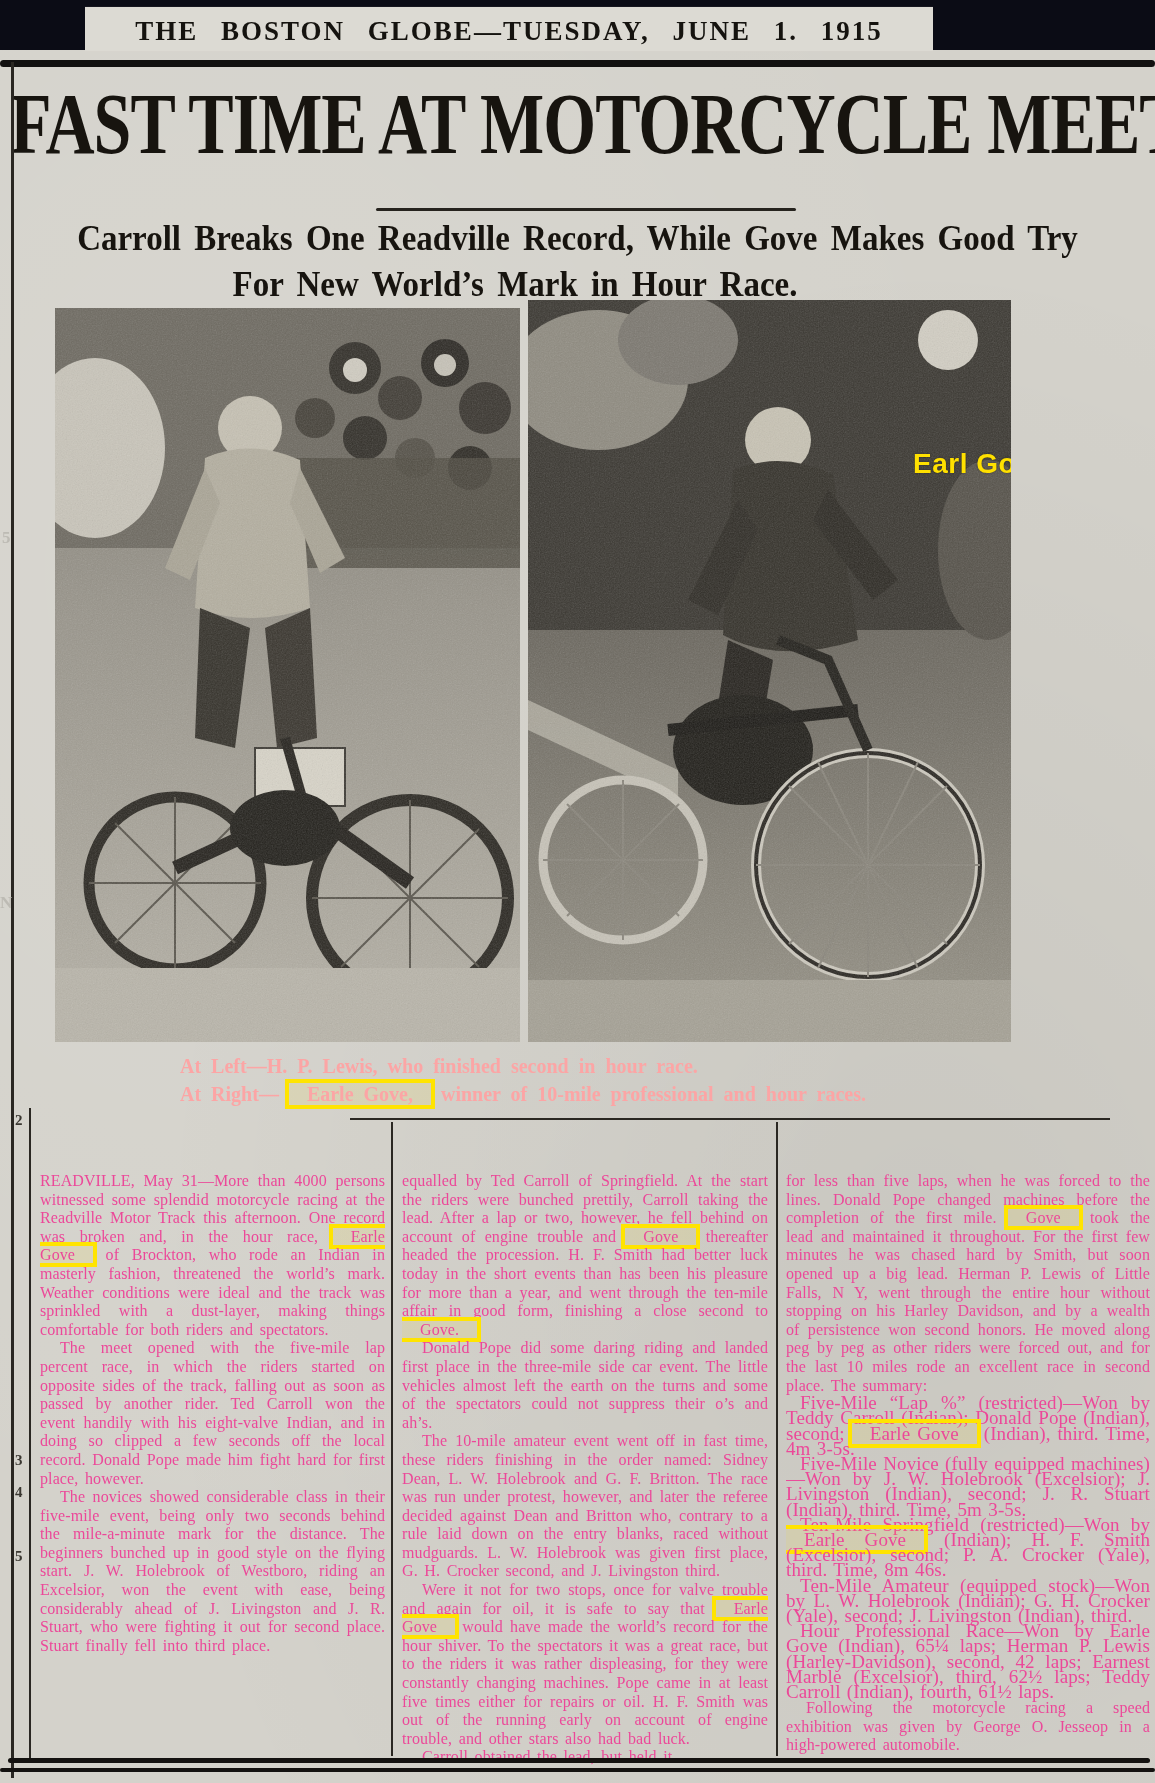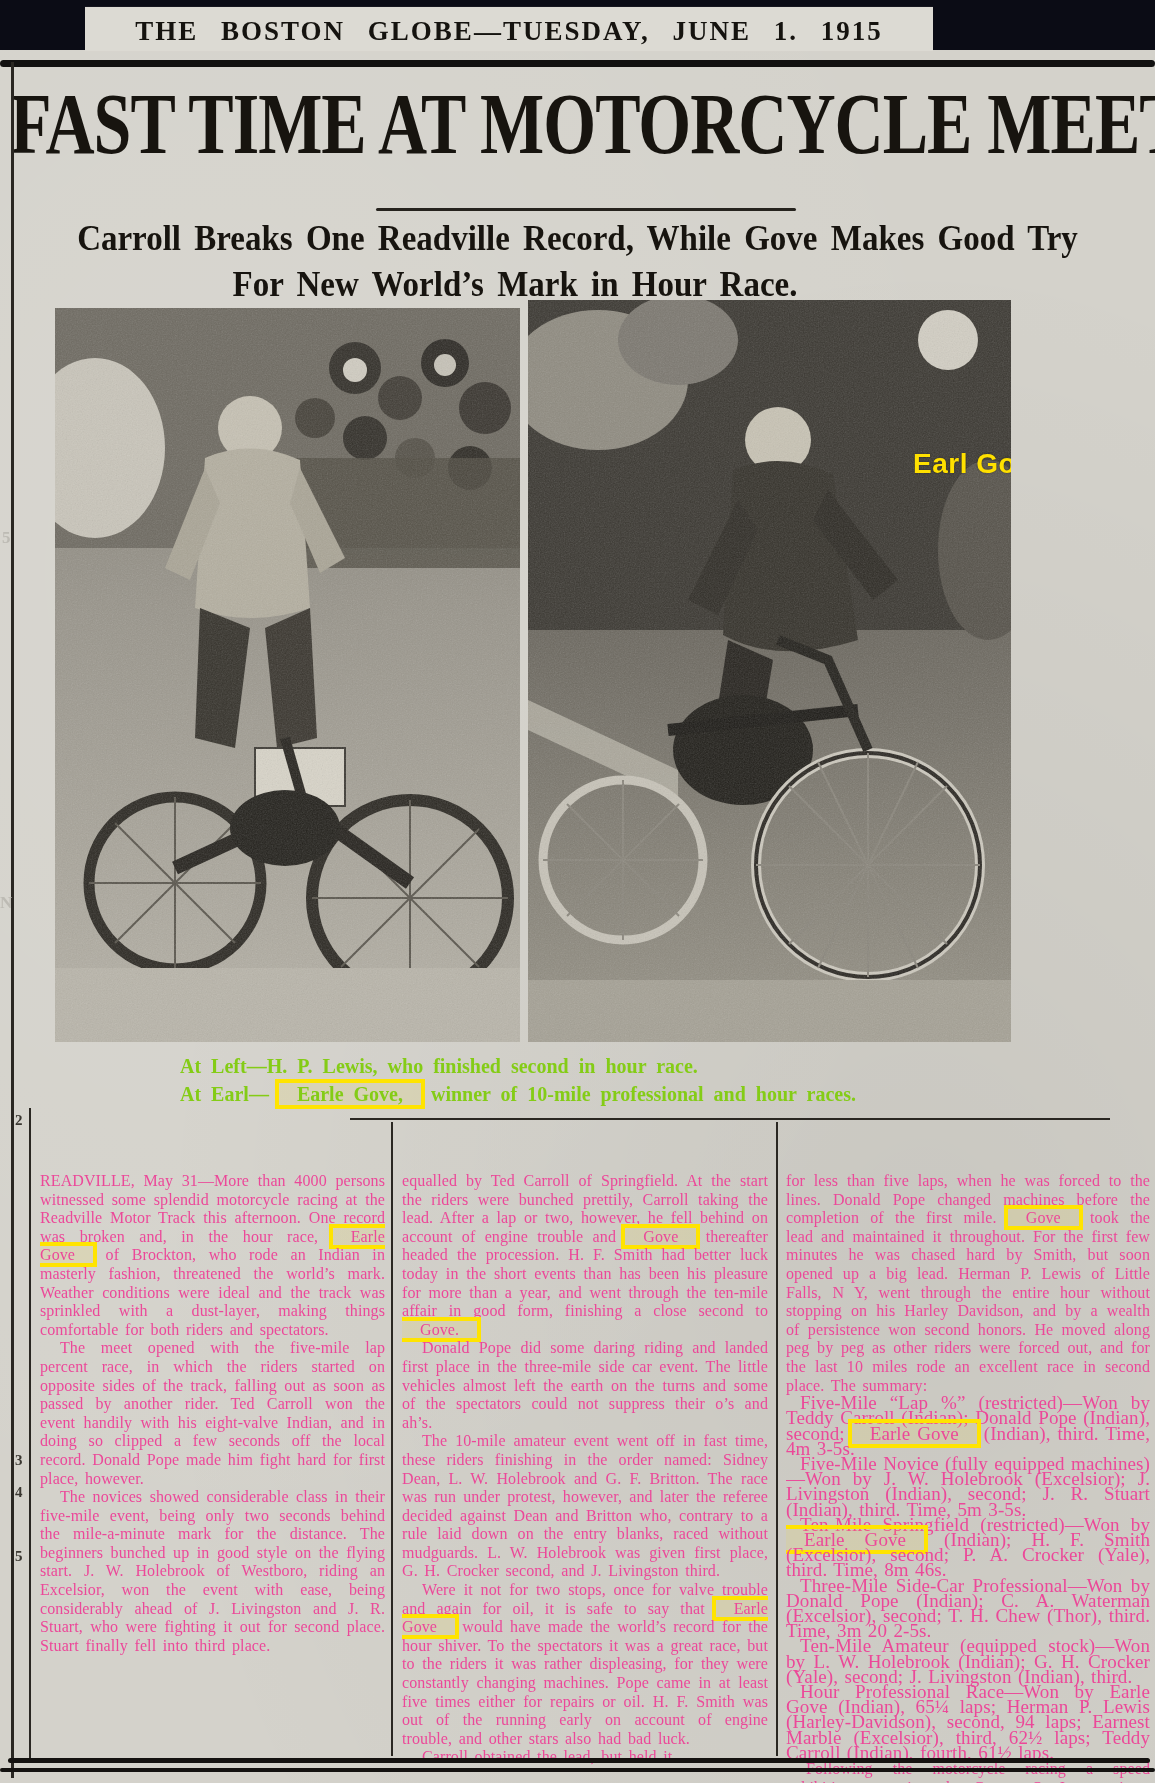--- a/index.html
+++ b/index.html
@@ -38,21 +38,21 @@
   .photo-left{left:55px;top:308px;width:465px;height:734px;}
   .photo-right{left:528px;top:300px;width:483px;height:742px;}
   .photo svg{display:block;width:100%;height:100%;}
   .photo-label{
     position:absolute;left:385px;top:148px;
     font-family:"Liberation Sans","DejaVu Sans",sans-serif;
     font-weight:bold;font-size:28px;color:#ffe000;letter-spacing:.5px;
     text-shadow:0 0 2px rgba(0,0,0,.5);white-space:nowrap;
   }
   
-  .captions{position:absolute;left:180px;top:1052px;width:900px;font-weight:bold;font-size:20px;color:#84cc16;word-spacing:5px;}
+  .captions{position:absolute;left:180px;top:1052px;width:900px;font-weight:bold;font-size:20px;color:#fca5a5;word-spacing:5px;}
   .captions .cap-line{line-height:28px;}
   
   .hl{box-shadow:0 0 0 4px #ffe400;background:rgba(255,228,0,.10);padding:0 18px;}
   
   .col-rule-line{position:absolute;top:1118px;left:350px;width:760px;height:2px;background:#2a2722;}
   .vrule{position:absolute;background:#2a2722;}
   .v-left{left:11px;top:62px;width:3px;height:1716px;}
   .v-left2{left:29px;top:1108px;width:2px;height:650px;}
   .v-c1{left:391px;top:1122px;width:2px;height:634px;}
   .v-c2{left:776px;top:1122px;width:2px;height:634px;}
@@ -197,21 +197,21 @@
     </g>
     <path d="M340 450 L300 360 L250 340" fill="none" stroke="#23211c" stroke-width="10"></path>
     <rect y="680" width="483" height="62" fill="#a5a195"></rect>
     <rect width="483" height="742" filter="url(#grain)" opacity="0.22"></rect>
   </svg>
   <div class="photo-label">Earl Gove</div>
 </figure>
 
 <div class="captions">
   <div class="cap-line"><span>At Left—H. P. Lewis, who finished second in hour race.</span></div>
-  <div class="cap-line"><span>At Earl— </span><span class="hl">Earle Gove,</span><span> winner of 10-mile professional and hour races.</span></div>
+  <div class="cap-line"><span>At Right— </span><span class="hl">Earle Gove,</span><span> winner of 10-mile professional and hour races.</span></div>
 </div>
 
 <div class="col-rule-line"></div>
 <div class="vrule v-left"></div>
 <div class="vrule v-left2"></div>
 <div class="vrule v-c1"></div>
 <div class="vrule v-c2"></div>
 
 <div class="column col1">
     <p class="noindent"><span>READVILLE, May 31—More than 4000 persons witnessed some splendid motorcycle racing at the Readville Motor Track this afternoon. One record was broken and, in the hour race, </span><span class="hl">Earle Gove</span><span> of Brockton, who rode an Indian in masterly fashion, threatened the world’s mark. Weather conditions were ideal and the track was sprinkled with a dust-layer, making things comfortable for both riders and spectators.</span></p>
@@ -223,23 +223,22 @@
     <p class=""><span>Donald Pope did some daring riding and landed first place in the three-mile side car event. The little vehicles almost left the earth on the turns and some of the spectators could not suppress their o’s and ah’s.</span></p>
     <p class=""><span>The 10-mile amateur event went off in fast time, these riders finishing in the order named: Sidney Dean, L. W. Holebrook and G. F. Britton. The race was run under protest, however, and later the referee decided against Dean and Britton who, contrary to a rule laid down on the entry blanks, raced without mudguards. L. W. Holebrook was given first place, G. H. Crocker second, and J. Livingston third.</span></p>
     <p class=""><span>Were it not for two stops, once for valve trouble and again for oil, it is safe to say that </span><span class="hl">Earle Gove</span><span> would have made the world’s record for the hour shiver. To the spectators it was a great race, but to the riders it was rather displeasing, for they were constantly changing machines. Pope came in at least five times either for repairs or oil. H. F. Smith was out of the running early on account of engine trouble, and other stars also had bad luck.</span></p>
     <p class=""><span>Carroll obtained the lead, but held it</span></p>
   </div>
 <div class="column col3">
     <p class="noindent"><span>for less than five laps, when he was forced to the lines. Donald Pope changed machines before the completion of the first mile. </span><span class="hl">Gove</span><span> took the lead and maintained it throughout. For the first few minutes he was chased hard by Smith, but soon opened up a big lead. Herman P. Lewis of Little Falls, N Y, went through the entire hour without stopping on his Harley Davidson, and by a wealth of persistence won second honors. He moved along peg by peg as other riders were forced out, and for the last 10 miles rode an excellent race in second place. The summary:</span></p>
     <p class="small "><span>Five-Mile “Lap %” (restricted)—Won by Teddy Carroll (Indian); Donald Pope (Indian), second; </span><span class="hl">Earle Gove</span><span> (Indian), third. Time, 4m 3-5s.</span></p>
     <p class="small "><span>Five-Mile Novice (fully equipped machines)—Won by J. W. Holebrook (Excelsior); J. Livingston (Indian), second; J. R. Stuart (Indian), third. Time, 5m 3-5s.</span></p>
     <p class="small "><span>Ten-Mile Springfield (restricted)—Won by </span><span class="hl">Earle Gove</span><span> (Indian); H. F. Smith (Excelsior), second; P. A. Crocker (Yale), third. Time, 8m 46s.</span></p>
-    <p class="small "><span>Three-Mile Side-Car Professional—Won by Donald Pope (Indian); C. A. Waterman (Excelsior), second; T. H. Chew (Thor), third. Time, 3m 20 2-5s.</span></p>
     <p class="small "><span>Ten-Mile Amateur (equipped stock)—Won by L. W. Holebrook (Indian); G. H. Crocker (Yale), second; J. Livingston (Indian), third.</span></p>
-    <p class="small "><span>Hour Professional Race—Won by Earle Gove (Indian), 65¼ laps; Herman P. Lewis (Harley-Davidson), second, 94 laps; Earnest Marble (Excelsior), third, 62½ laps; Teddy Carroll (Indian), fourth, 61½ laps.</span></p>
+    <p class="small "><span>Hour Professional Race—Won by Earle Gove (Indian), 65¼ laps; Herman P. Lewis (Harley-Davidson), second, 42 laps; Earnest Marble (Excelsior), third, 62½ laps; Teddy Carroll (Indian), fourth, 61½ laps.</span></p>
     <p class=""><span>Following the motorcycle racing a speed exhibition was given by George O. Jesseop in a high-powered automobile.</span></p>
   </div>
 
 <span class="frag dark" style="left:15px;top:1112px">2</span>
 <span class="frag dark" style="left:15px;top:1452px">3</span>
 <span class="frag dark" style="left:15px;top:1484px">4</span>
 <span class="frag dark" style="left:15px;top:1548px">5</span>
 <span class="frag light" style="left:2px;top:528px">5</span>
 <span class="frag light" style="left:0px;top:893px">N</span>
 

